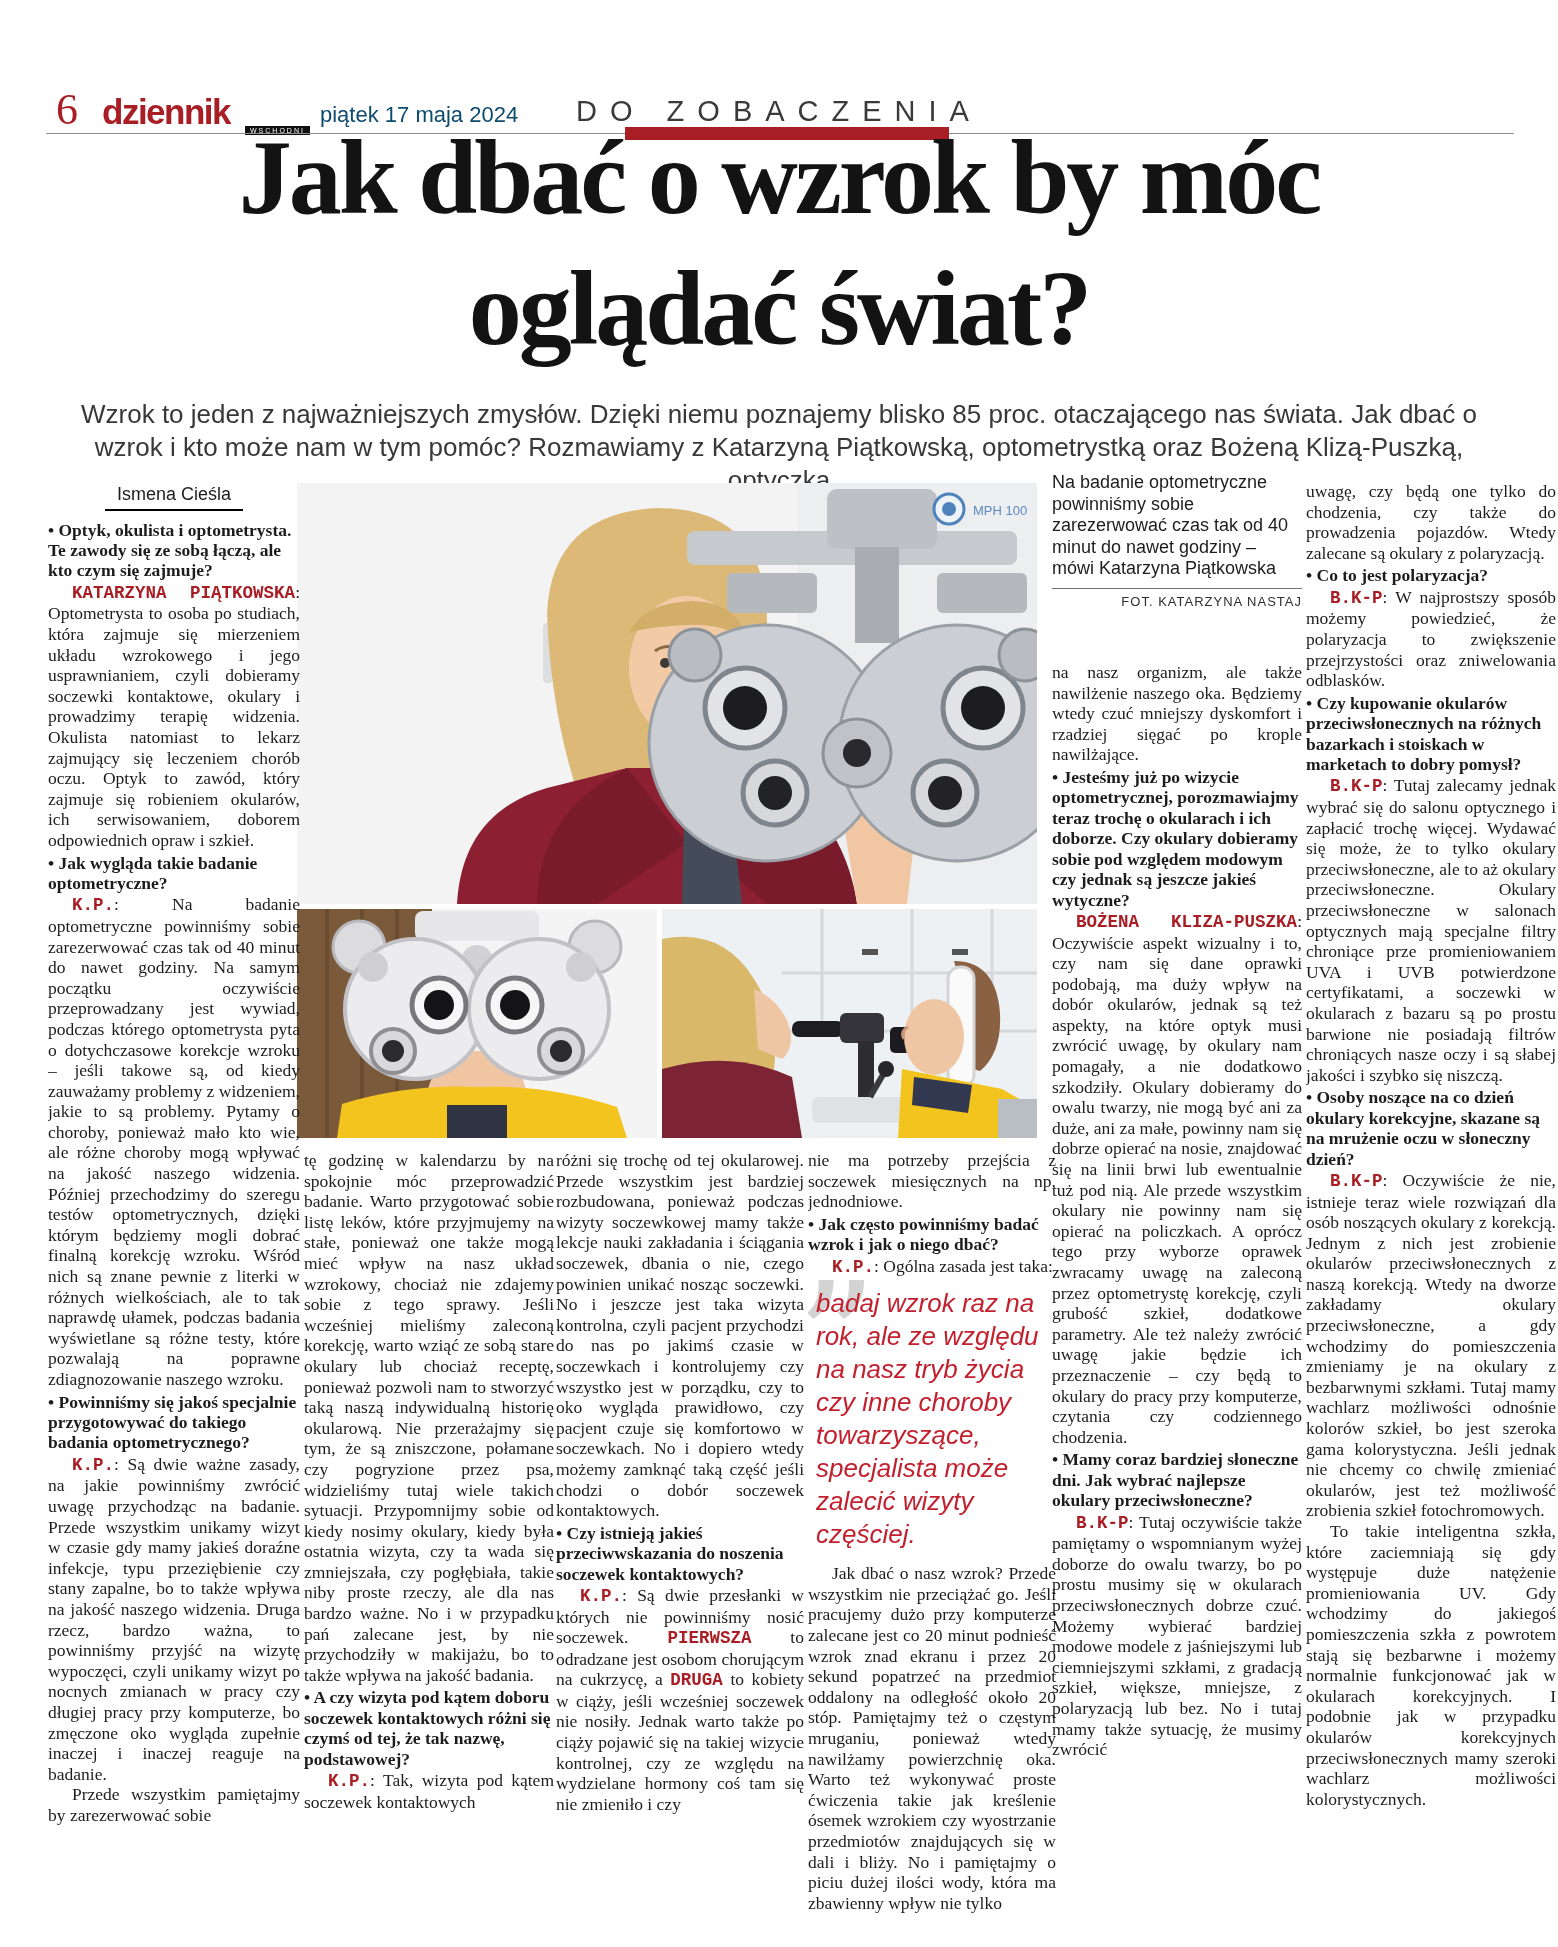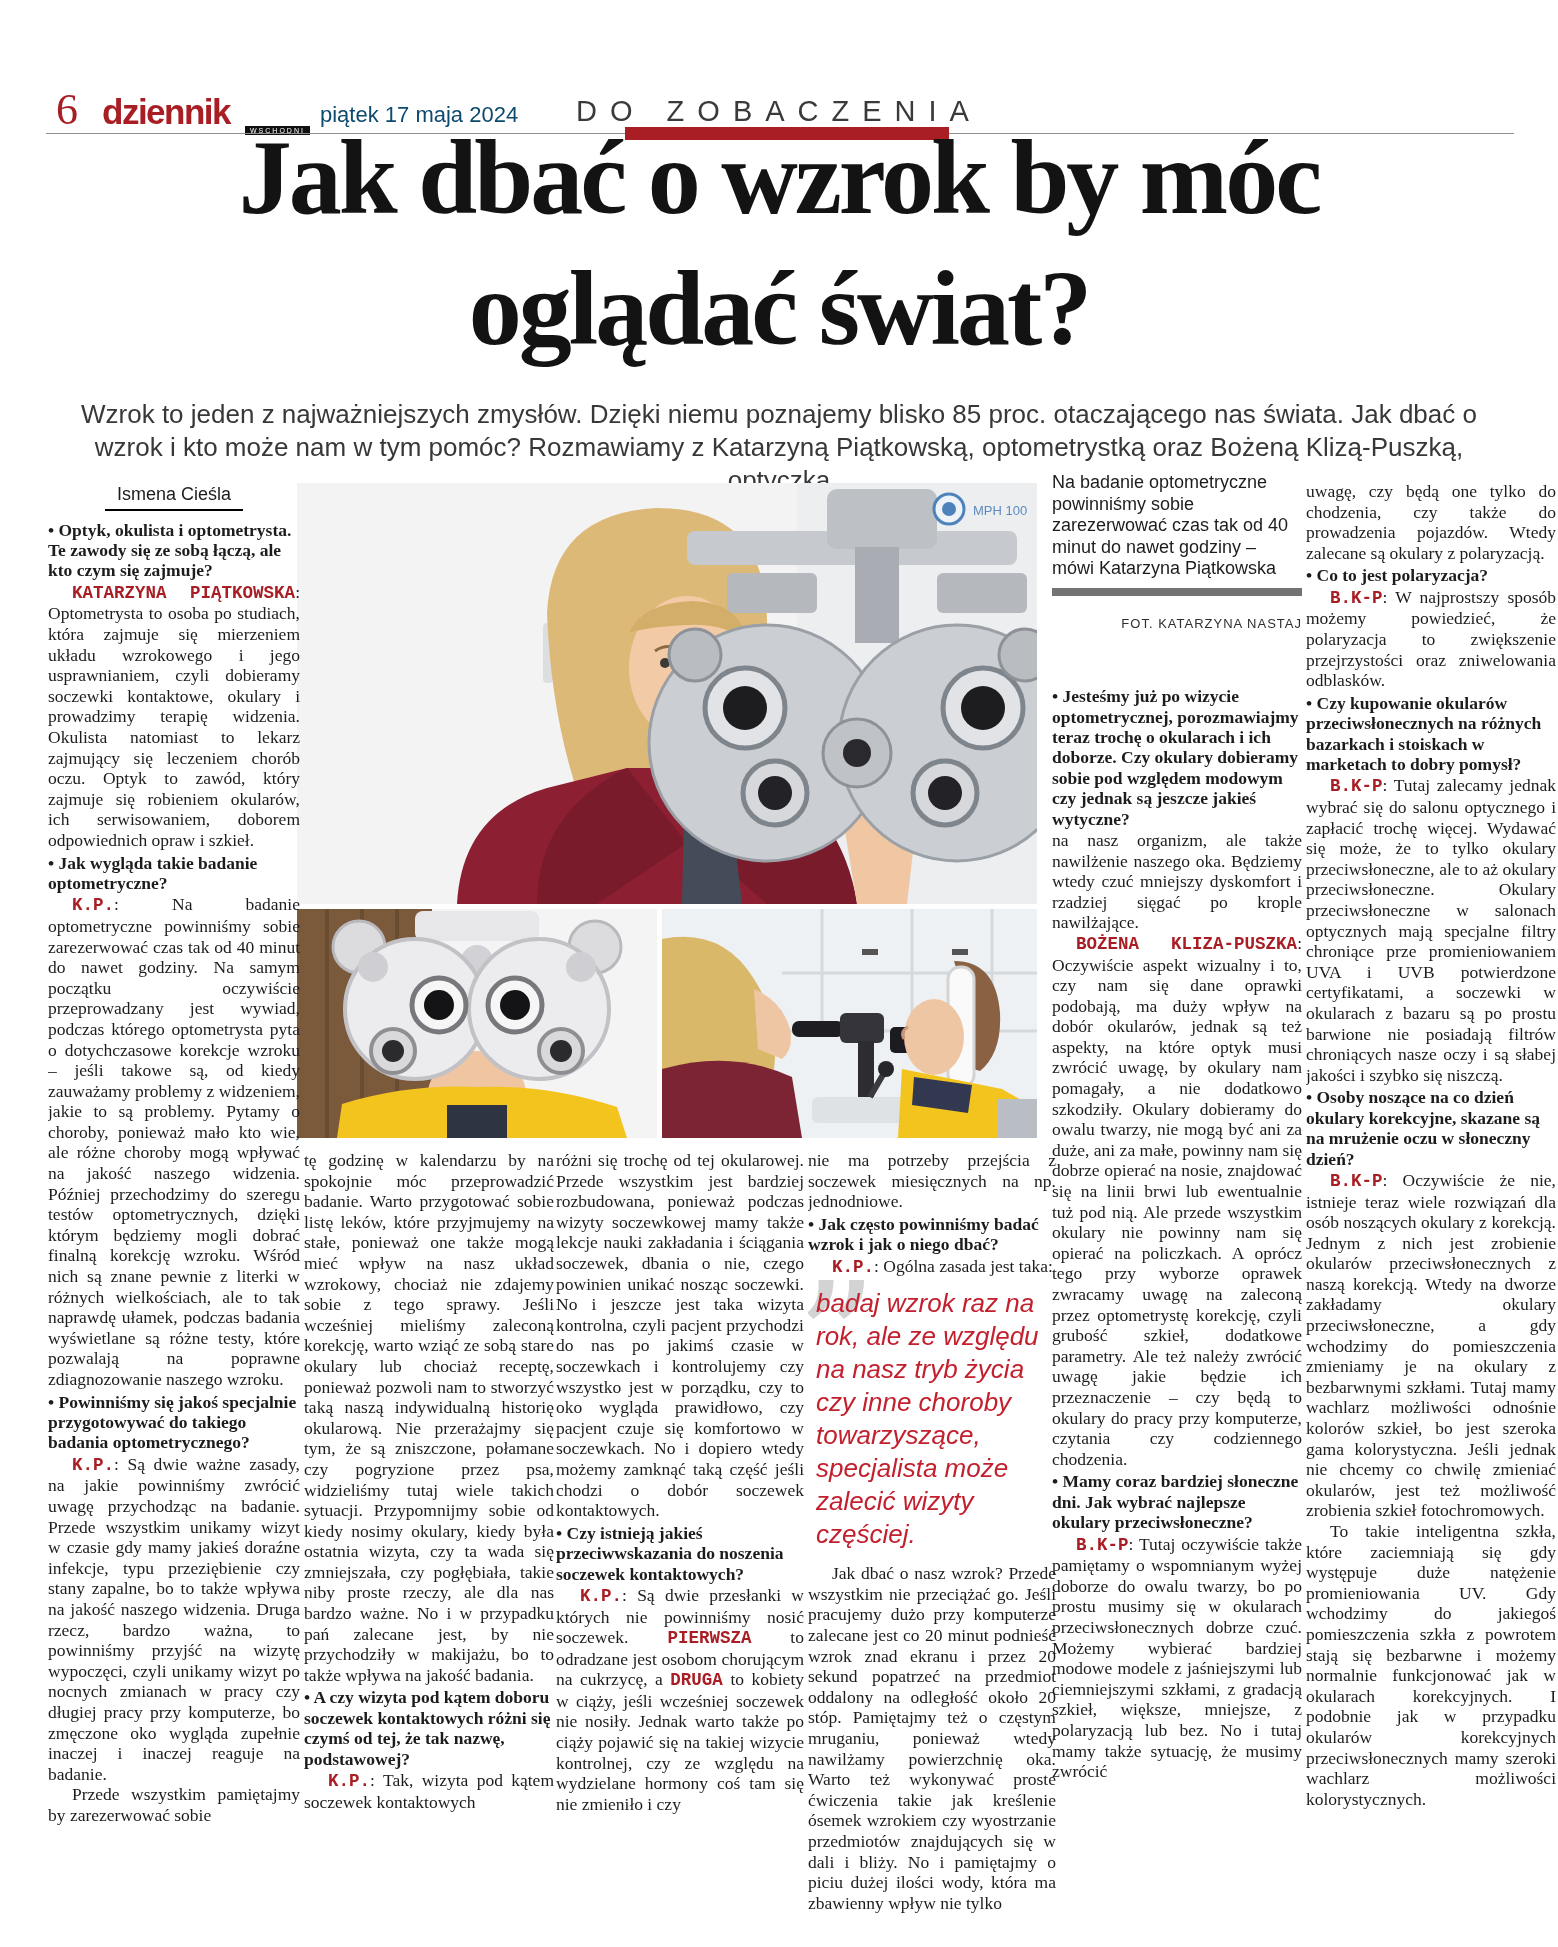--- a/index.html
+++ b/index.html
@@ -33,21 +33,21 @@
   .col6{left:1306px;top:481px;width:250px;height:1460px;}
   .blk{margin:0;}
   .blk.p,.blk.a{text-align:justify;}
   .blk.ind{text-indent:24px;}
   .blk.q{font-weight:bold;text-align:left;line-height:20.4px;margin:2px 0 1px 0;}
   .s-rb{color:var(--accent);font-weight:bold;font-family:Liberation Mono, monospace;}
   .byline{text-align:center;margin-bottom:9px;font-family:"Liberation Sans",sans-serif;font-size:18px;}
   .byline span{display:inline-block;border-bottom:2.5px solid #000;padding:0 12px 4px 12px;}
   .caption{font-family:"Liberation Sans",sans-serif;font-size:18px;line-height:21.5px;
         color:#1d1d1d;text-align:left;}
-  .credit{border-top:8px solid #737373;margin-top:8px;padding-top:18px;text-align:right;
+  .credit{border-top:1px solid #737373;margin-top:8px;padding-top:3px;text-align:right;
         font-family:"Liberation Sans",sans-serif;font-size:13px;letter-spacing:1px;color:#2e2e2e;}
   .caption-gap{height:50px;}
   
   .quote-wrap{position:relative;margin:10px 0 12px 0;}
   .quote-mark{position:absolute;left:-12px;top:-26px;font-size:158px;line-height:1;
         color:var(--qmark);font-family:"DejaVu Serif",serif;z-index:0;}
   .blk.quote{position:relative;z-index:1;font-family:"Liberation Sans",sans-serif;font-style:italic;
         color:var(--qred);font-size:26px;line-height:33px;text-align:left;padding-left:8px;}
   
   .photo{position:absolute;overflow:hidden;background:#84cc16;}
@@ -222,22 +222,22 @@
         </div>
         <p class="blk p ind"><span>Jak dbać o nasz wzrok? Przede wszystkim nie przeciążać go. Jeśli pracujemy dużo przy komputerze zalecane jest co 20 minut podnieść wzrok znad ekranu i przez 20 sekund popatrzeć na przedmiot oddalony na odległość około 20 stóp. Pamiętajmy też o częstym mruganiu, ponieważ wtedy nawilżamy powierzchnię oka. Warto też wykonywać proste ćwiczenia takie jak kreślenie ósemek wzrokiem czy wyostrzanie przedmiotów znajdujących się w dali i bliży. No i pamiętajmy o piciu dużej ilości wody, która ma zbawienny wpływ nie tylko</span></p>
       </div>
     </div>
 
   <div class="col col5">
     <div class="caption">Na badanie optometryczne powinniśmy sobie zarezerwować czas tak od 40 minut do nawet godziny – mówi Katarzyna Piątkowska</div>
     <div class="credit">FOT. KATARZYNA NASTAJ</div>
     <div class="caption-gap"></div>
     <div>
+        <p class="blk p"><span>na nasz organizm, ale także nawilżenie naszego oka. Będziemy wtedy czuć mniejszy dyskomfort i rzadziej sięgać po krople nawilżające.</span></p>
         <p class="blk q"><span>• Jesteśmy już po wizycie optometrycznej, porozmawiajmy teraz trochę o okularach i ich doborze. Czy okulary dobieramy sobie pod względem modowym czy jednak są jeszcze jakieś wytyczne?</span></p>
-        <p class="blk p"><span>na nasz organizm, ale także nawilżenie naszego oka. Będziemy wtedy czuć mniejszy dyskomfort i rzadziej sięgać po krople nawilżające.</span></p>
         <p class="blk a ind"><span class="s-rb">BOŻENA KLIZA-PUSZKA</span><span>: Oczywiście aspekt wizualny i to, czy nam się dane oprawki podobają, ma duży wpływ na dobór okularów, jednak są też aspekty, na które optyk musi zwrócić uwagę, by okulary nam pomagały, a nie dodatkowo szkodziły. Okulary dobieramy do owalu twarzy, nie mogą być ani za duże, ani za małe, powinny nam się dobrze opierać na nosie, znajdować się na linii brwi lub ewentualnie tuż pod nią. Ale przede wszystkim okulary nie powinny nam się opierać na policzkach. A oprócz tego przy wyborze oprawek zwracamy uwagę na zaleconą przez optometrystę korekcję, czyli grubość szkieł, dodatkowe parametry. Ale też należy zwrócić uwagę jakie będzie ich przeznaczenie – czy będą to okulary do pracy przy komputerze, czytania czy codziennego chodzenia.</span></p>
         <p class="blk q"><span>• Mamy coraz bardziej słoneczne dni. Jak wybrać najlepsze okulary przeciwsłoneczne?</span></p>
         <p class="blk a ind"><span class="s-rb">B.K-P</span><span>: Tutaj oczywiście także pamiętamy o wspomnianym wyżej doborze do owalu twarzy, bo po prostu musimy się w okularach przeciwsłonecznych dobrze czuć. Możemy wybierać bardziej modowe modele z jaśniejszymi lub ciemniejszymi szkłami, z gradacją szkieł, większe, mniejsze, z polaryzacją lub bez. No i tutaj mamy także sytuację, że musimy zwrócić</span></p>
       </div>
   </div>
 
   <div class="col col6">
       <div>
         <p class="blk p"><span>uwagę, czy będą one tylko do chodzenia, czy także do prowadzenia pojazdów. Wtedy zalecane są okulary z polaryzacją.</span></p>
         <p class="blk q"><span>• Co to jest polaryzacja?</span></p>

